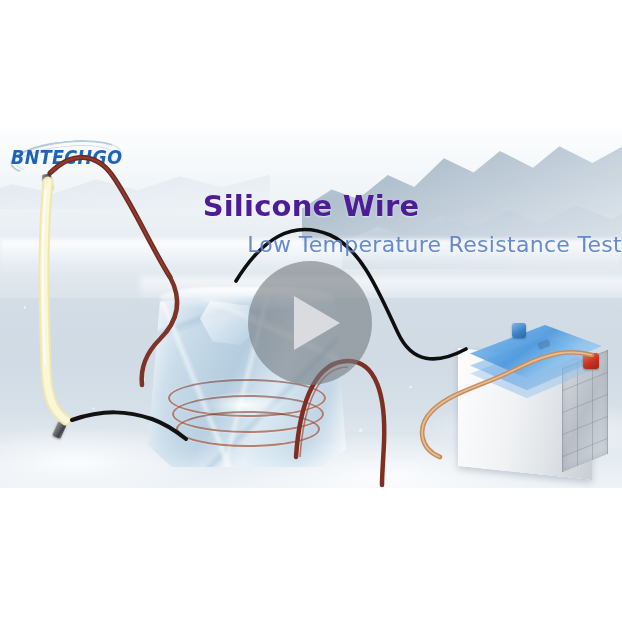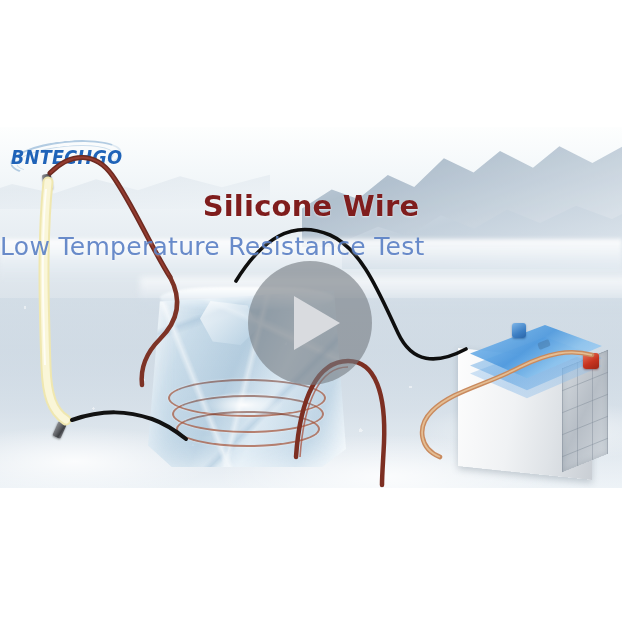--- a/index.html
+++ b/index.html
@@ -95,27 +95,27 @@
     color:#1f63b8;
     transform:scaleX(.92);transform-origin:left center;
     text-shadow:0 1px 0 rgba(255,255,255,.6);
     white-space:nowrap;
   }
 
   
   #title-main{
     position:absolute;left:0;right:0;top:62px;text-align:center;
     font-family:"DejaVu Sans",sans-serif;
-    font-size:29px;font-weight:700;color:#7f1d1d;letter-spacing:.2px;
+    font-size:29px;font-weight:700;color:#4c1d95;letter-spacing:.2px;
     text-shadow:0 1px 2px rgba(255,255,255,.55);
   }
   #title-sub{
-    position:absolute;left:0;right:0;top:105px;text-align:left;
+    position:absolute;left:0;right:0;top:105px;text-align:right;
     font-family:"DejaVu Sans",sans-serif;
-    font-size:25px;font-weight:400;color:#5d82c6;letter-spacing:.3px;
+    font-size:22px;font-weight:400;color:#5d82c6;letter-spacing:.3px;
     opacity:.92;
     text-shadow:0 1px 2px rgba(255,255,255,.4);
   }
 
   
   .tube-wrap{position:absolute;left:30px;top:42px;width:130px;height:280px;}
   .cap{
     position:absolute;width:9px;height:16px;border-radius:2px;
     background:linear-gradient(100deg,#8e9095,#5f6165 45%,#3f4145 70%,#76787d);
     box-shadow:0 1px 2px rgba(0,0,0,.35);

